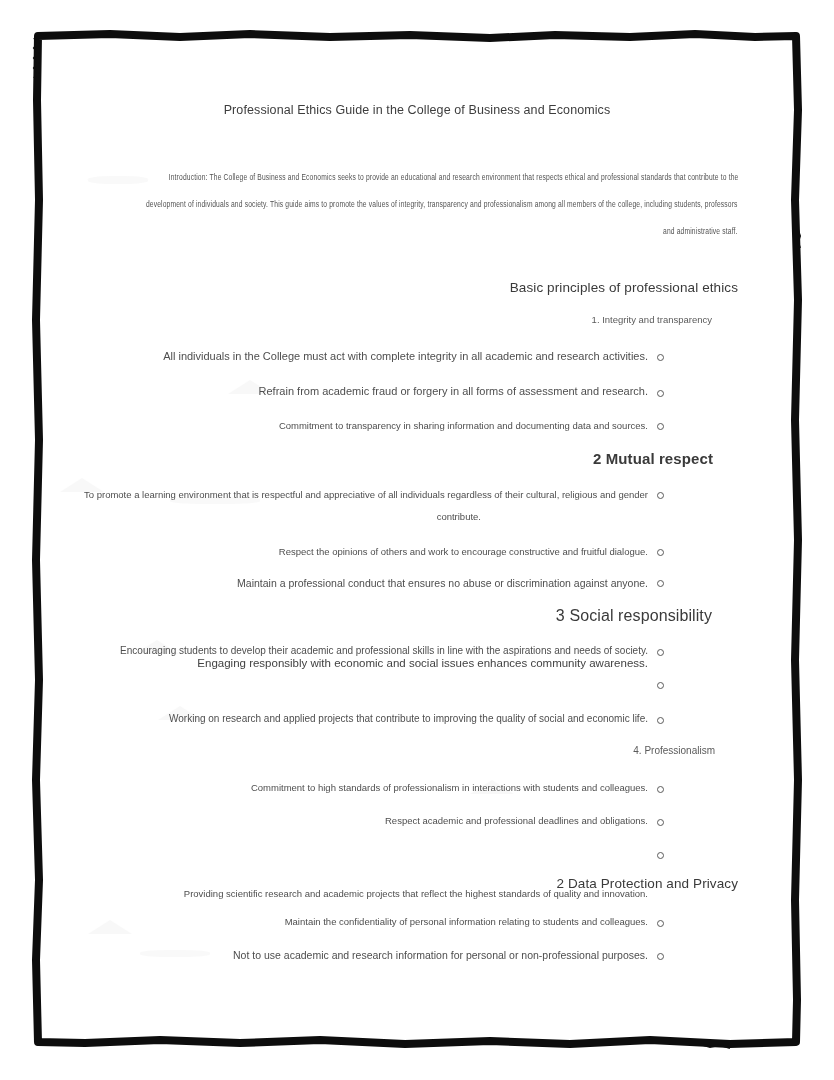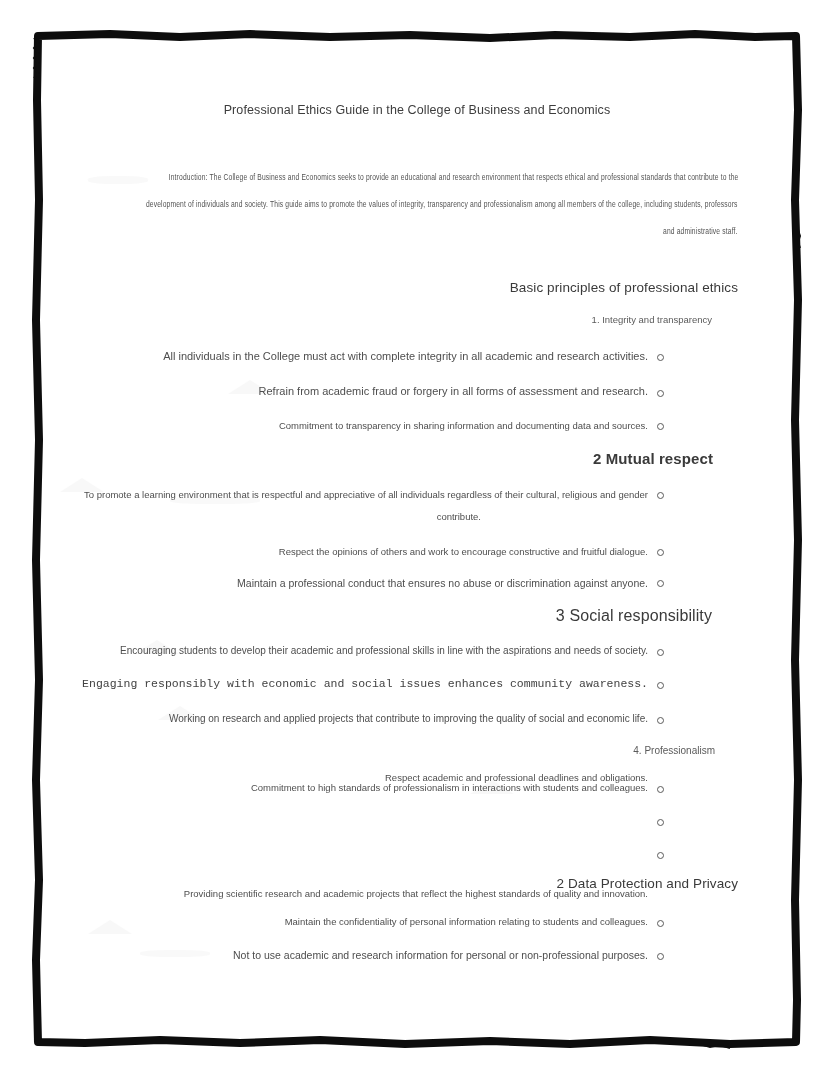--- a/index.html
+++ b/index.html
@@ -65,30 +65,30 @@
 
   <div class="abs row-text" style="top:546px;font-size:9.5px;">Respect the opinions of others and work to encourage constructive and fruitful dialogue.</div>
   <span class="radio" style="top:549px;"></span>
   <div class="abs row-text" style="top:577px;font-size:10.5px;">Maintain a professional conduct that ensures no abuse or discrimination against anyone.</div>
   <span class="radio" style="top:580px;"></span>
 
   <div class="abs h-big" style="top:607px;right:122px;font-size:16px;">3 Social responsibility</div>
 
   <div class="abs row-text" style="top:645px;font-size:10px;">Encouraging students to develop their academic and professional skills in line with the aspirations and needs of society.</div>
   <span class="radio" style="top:649px;"></span>
-  <div class="abs row-text" style="top:677px;font-size:11.5px;color:#424242;font-family:Liberation Mono, monospace;">Engaging responsibly with economic and social issues enhances community awareness.</div>
+  <div class="abs row-text" style="top:657px;font-size:11.5px;color:#424242;">Engaging responsibly with economic and social issues enhances community awareness.</div>
   <span class="radio" style="top:682px;"></span>
   <div class="abs row-text" style="top:713px;font-size:10px;">Working on research and applied projects that contribute to improving the quality of social and economic life.</div>
   <span class="radio" style="top:717px;"></span>
 
   <div class="abs h-sub" style="top:745px;right:119px;font-size:10px;margin-left:24px;">4. Professionalism</div>
 
   <div class="abs row-text" style="top:782px;font-size:9.5px;">Commitment to high standards of professionalism in interactions with students and colleagues.</div>
   <span class="radio" style="top:786px;"></span>
-  <div class="abs row-text" style="top:772px;font-size:9.5px;">Respect academic and professional deadlines and obligations.</div>
+  <div class="abs row-text" style="top:815px;font-size:9.5px;">Respect academic and professional deadlines and obligations.</div>
   <span class="radio" style="top:819px;"></span>
   <div class="abs row-text" style="top:848px;font-size:9.5px;margin-top:40px;">Providing scientific research and academic projects that reflect the highest standards of quality and innovation.</div>
   <span class="radio" style="top:852px;"></span>
 
   <div class="abs h-big" style="top:876px;right:96px;font-size:13.5px;">2 Data Protection and Privacy</div>
 
   <div class="abs row-text" style="top:916px;font-size:9.5px;">Maintain the confidentiality of personal information relating to students and colleagues.</div>
   <span class="radio" style="top:920px;"></span>
   <div class="abs row-text" style="top:949px;font-size:10.5px;">Not to use academic and research information for personal or non-professional purposes.</div>
   <span class="radio" style="top:953px;"></span>

